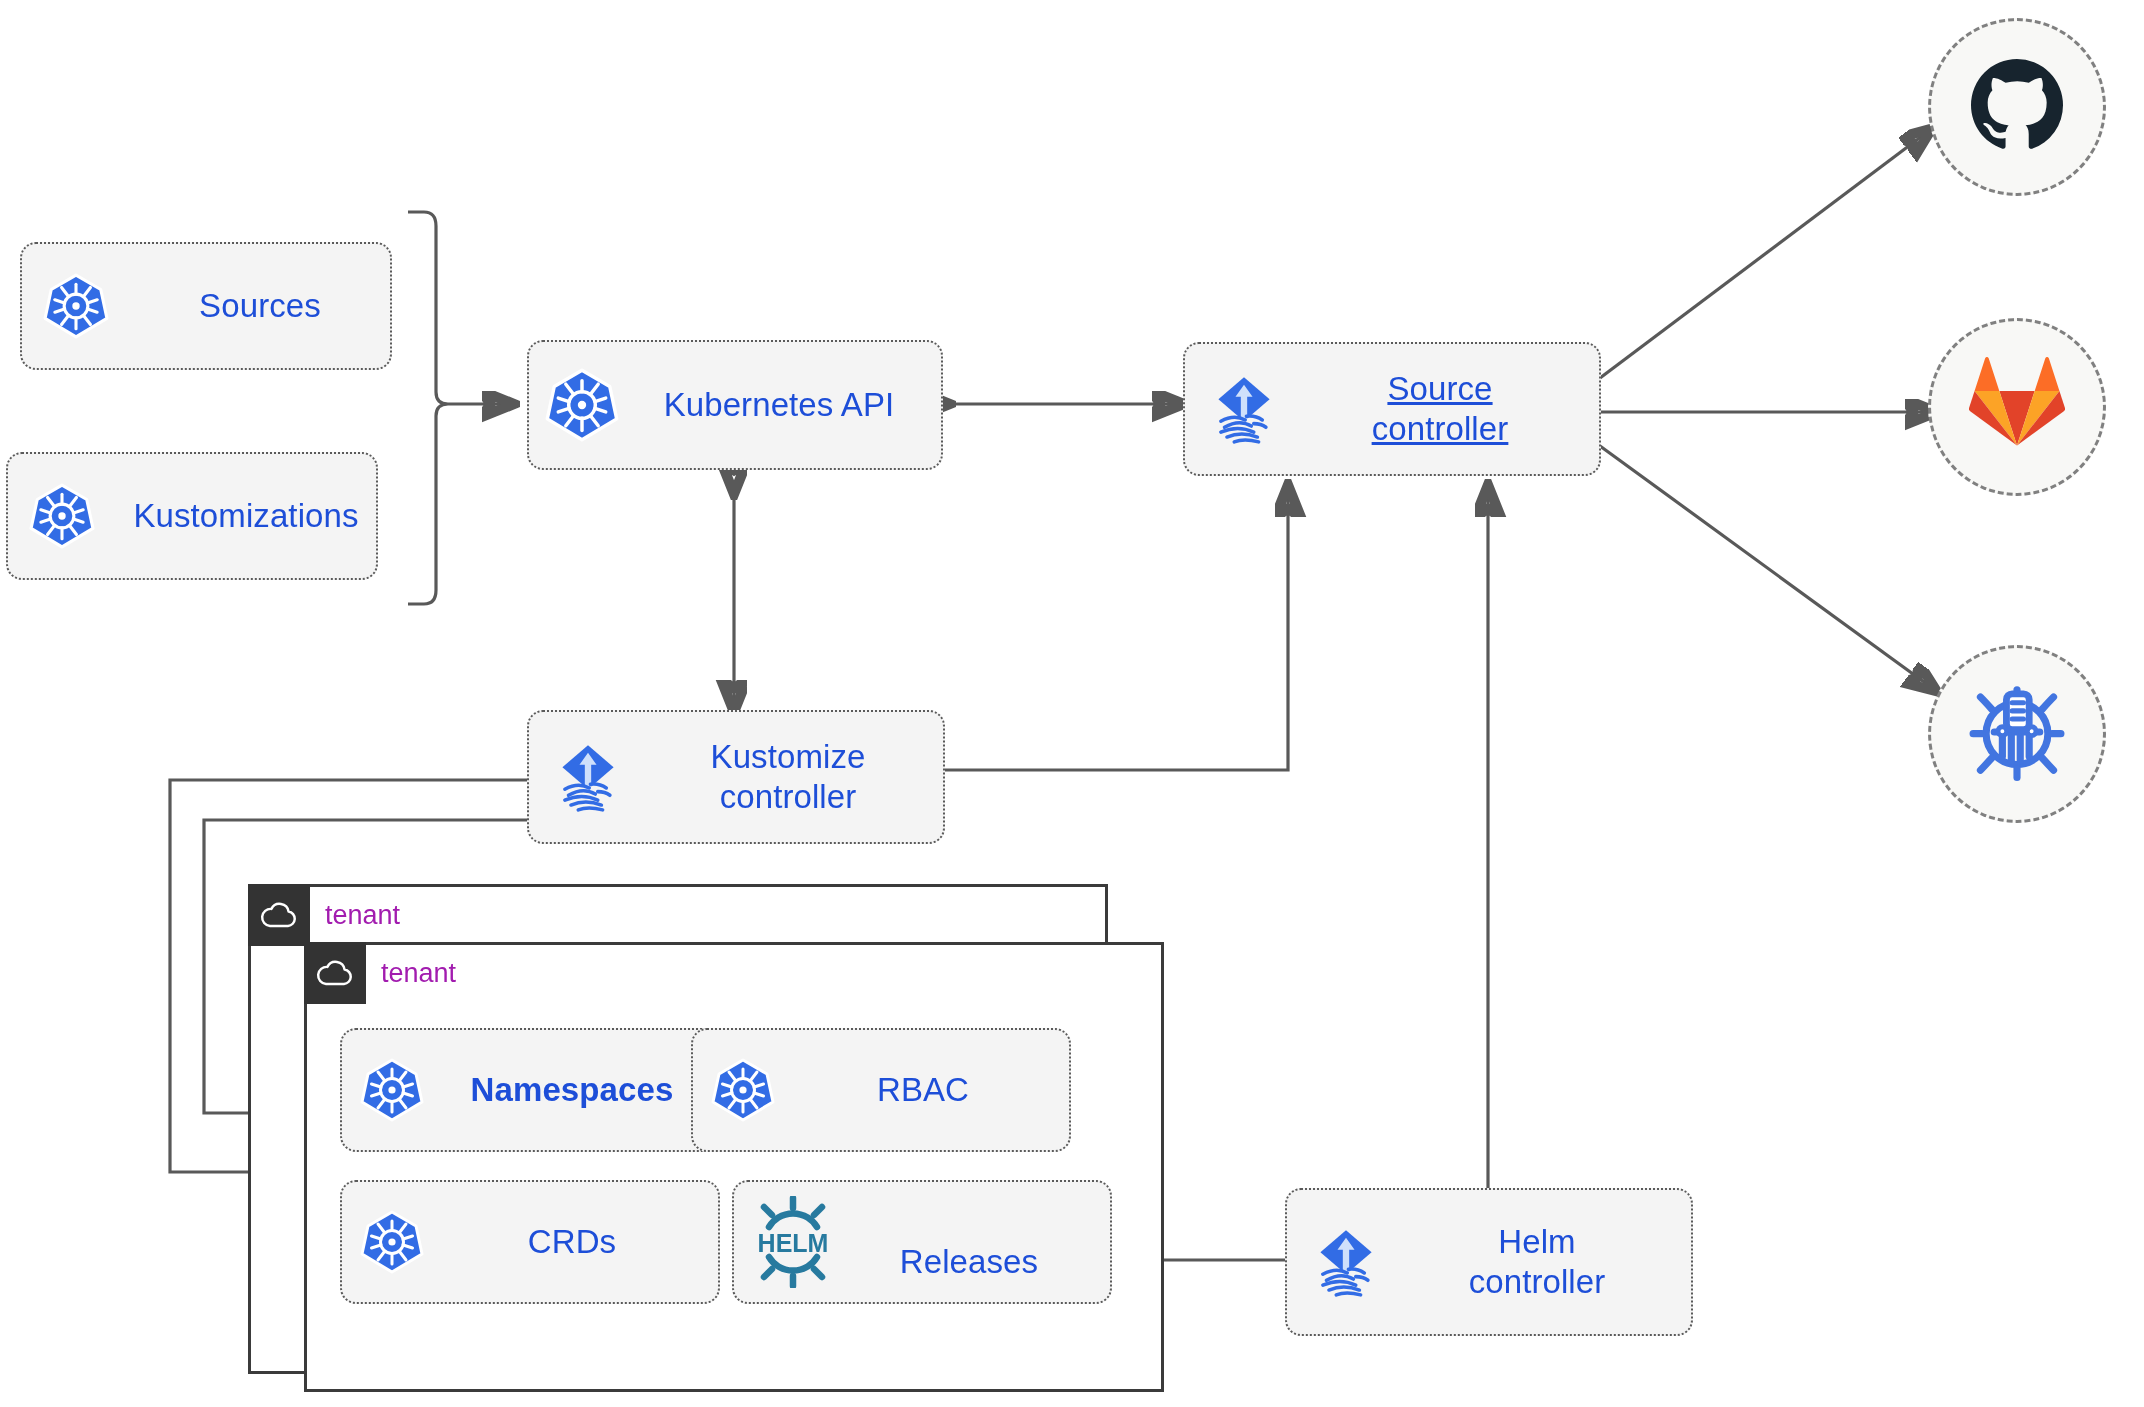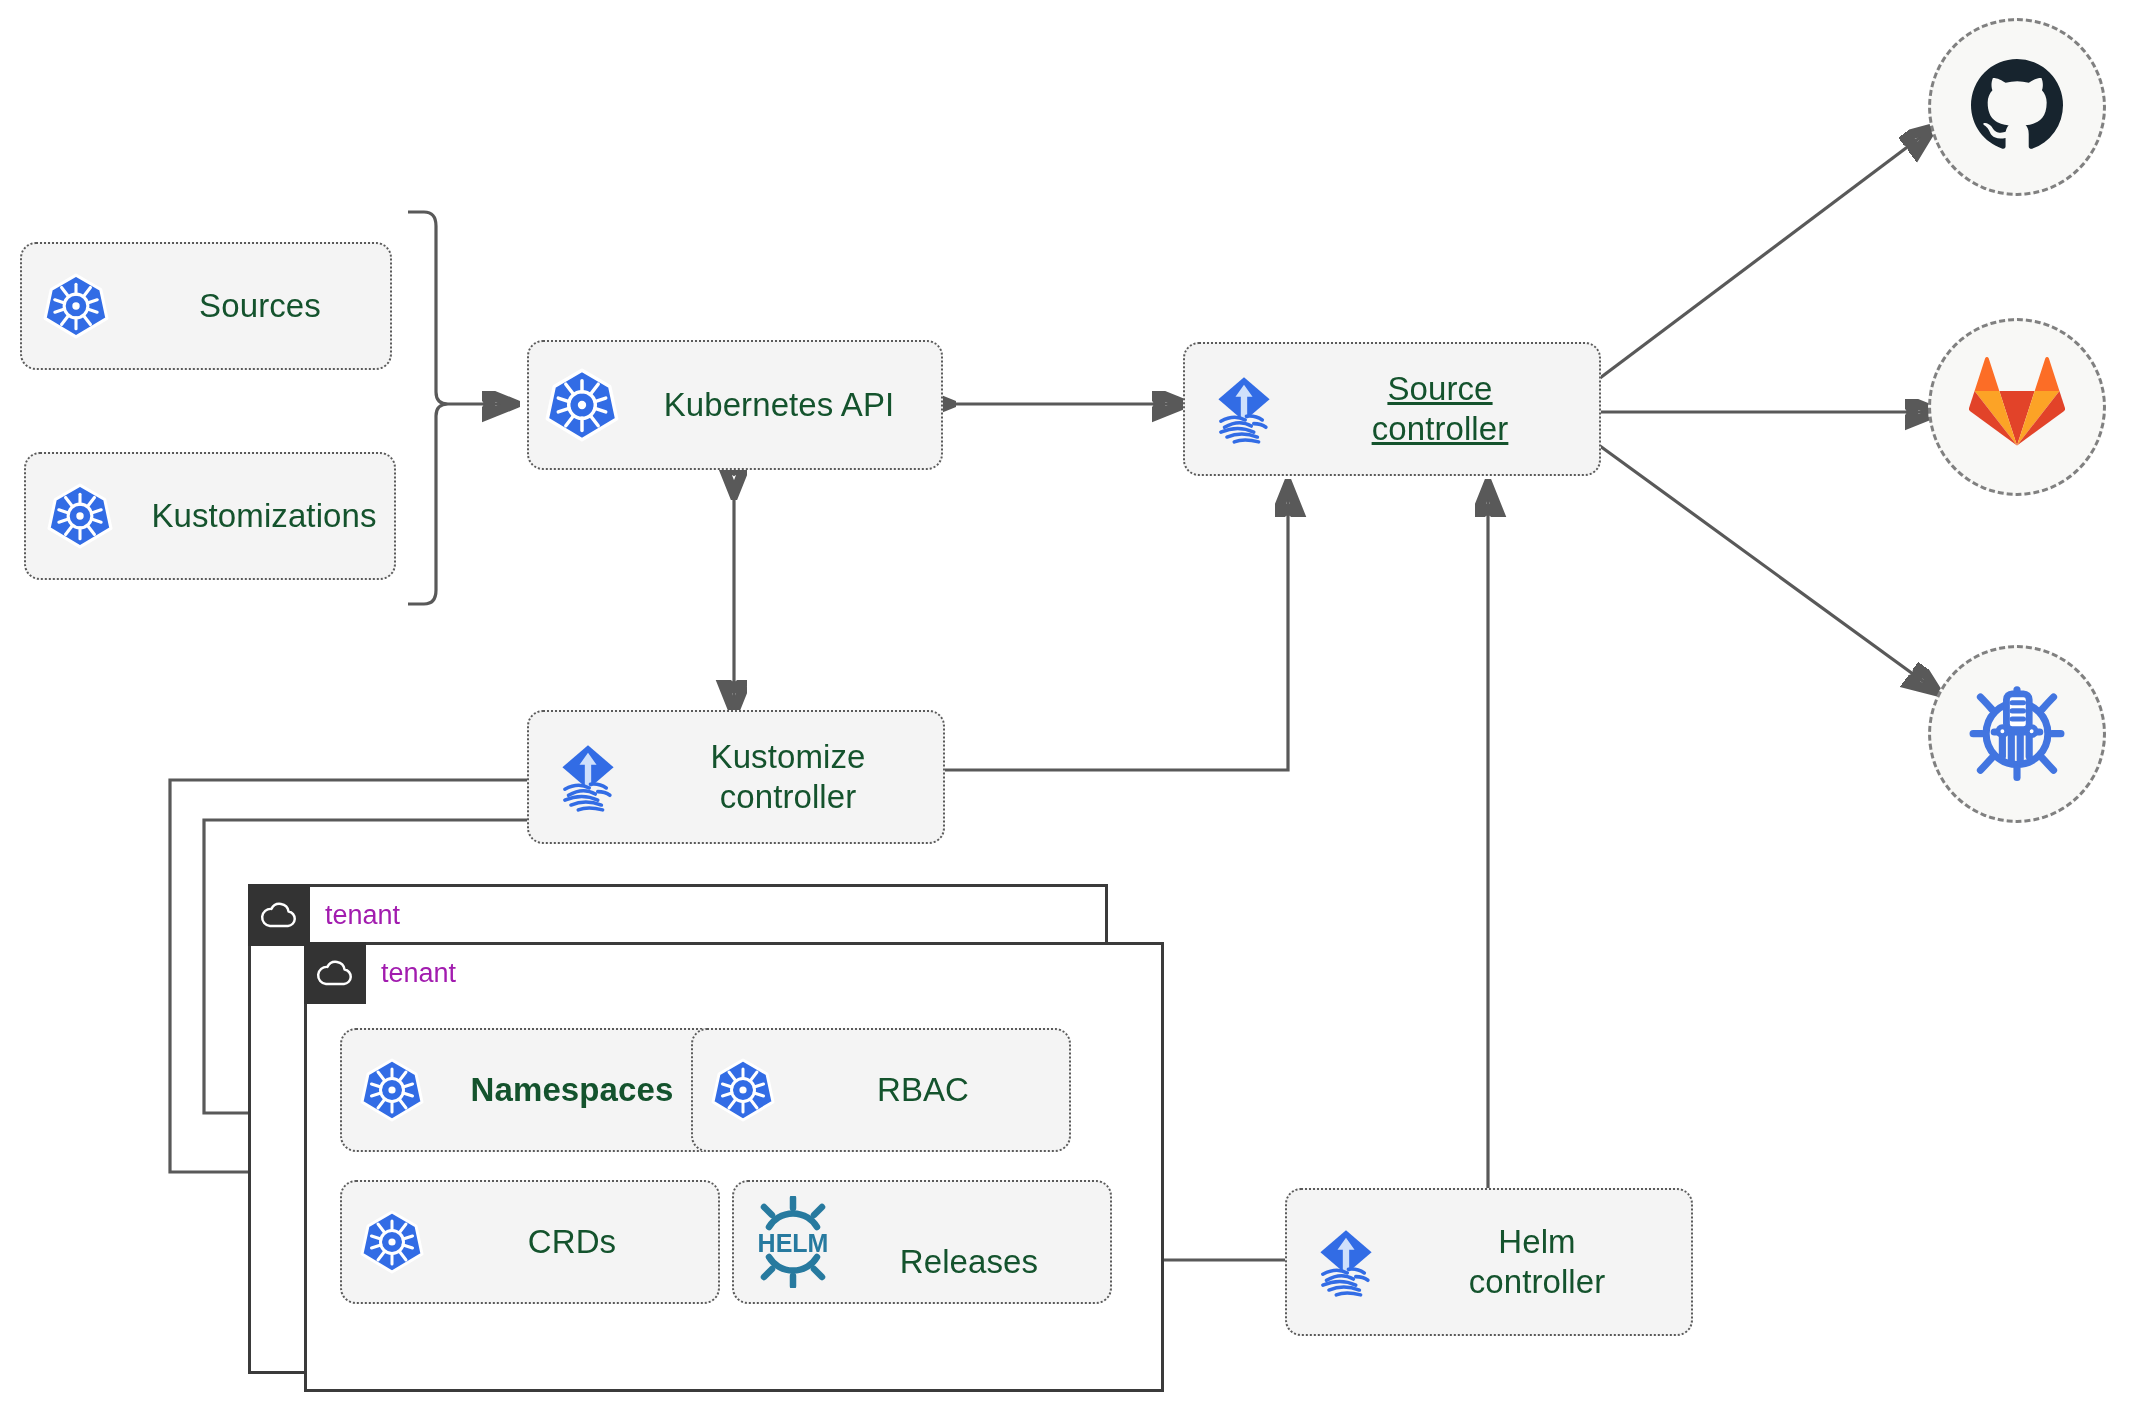--- a/index.html
+++ b/index.html
@@ -11,21 +11,21 @@
     position:absolute;
     background:#f4f4f4;
     border:2.5px dotted #5a5a5a;
     border-radius:16px;
     display:flex;align-items:center;
     box-sizing:border-box;
     z-index:6;
   }
   .node .ico{flex:0 0 auto;display:flex;align-items:center;justify-content:center;}
   .node .lbl{
-    flex:1 1 auto;text-align:center;color:#14532d;
+    flex:1 1 auto;text-align:center;color:#1d4ed8;
     font-size:33px;line-height:1.22;letter-spacing:.1px;
     white-space:pre-line;
   }
   .node.two .lbl{font-size:33px;}
 
   
   .tenant{
     position:absolute;background:#fff;border:3px solid #3b3b3b;box-sizing:border-box;
   }
   .tenant-tab{
@@ -107,21 +107,21 @@
           <line x1="39.5" y1="22.5" x2="46" y2="14"></line>
           <line x1="46" y1="50" x2="39.5" y2="41.5"></line>
           <line x1="24.5" y1="22.5" x2="18" y2="14"></line>
         </g>
         <circle cx="32" cy="32" r="3.6" fill="#fff"></circle>
       </svg>
     </span>
     <span class="lbl">Sources</span>
   </div>
 
-  <div class="node" style="left:24px;top:452px;width:372px;height:128px;align-items:center;">
+  <div class="node" style="left:6px;top:452px;width:372px;height:128px;align-items:center;">
     <span class="ico" style="width:108px;">
       <svg width="66" height="66" viewBox="0 0 64 64">
         <polygon points="32,2 56,16 62,44 32,62 2,44 8,16" fill="#326CE5" stroke="#fff" stroke-width="3" stroke-linejoin="round"></polygon>
         <g fill="none" stroke="#fff" stroke-width="3" stroke-linecap="round">
           <circle cx="32" cy="32" r="11.5"></circle>
           <line x1="32" y1="11" x2="32" y2="20.5"></line>
             <line x1="32" y1="43.5" x2="32" y2="54"></line>
           <line x1="11.5" y1="26" x2="20.8" y2="29"></line>
             <line x1="43.2" y1="35" x2="52.5" y2="38"></line>
           <line x1="52.5" y1="26" x2="43.2" y2="29"></line>

